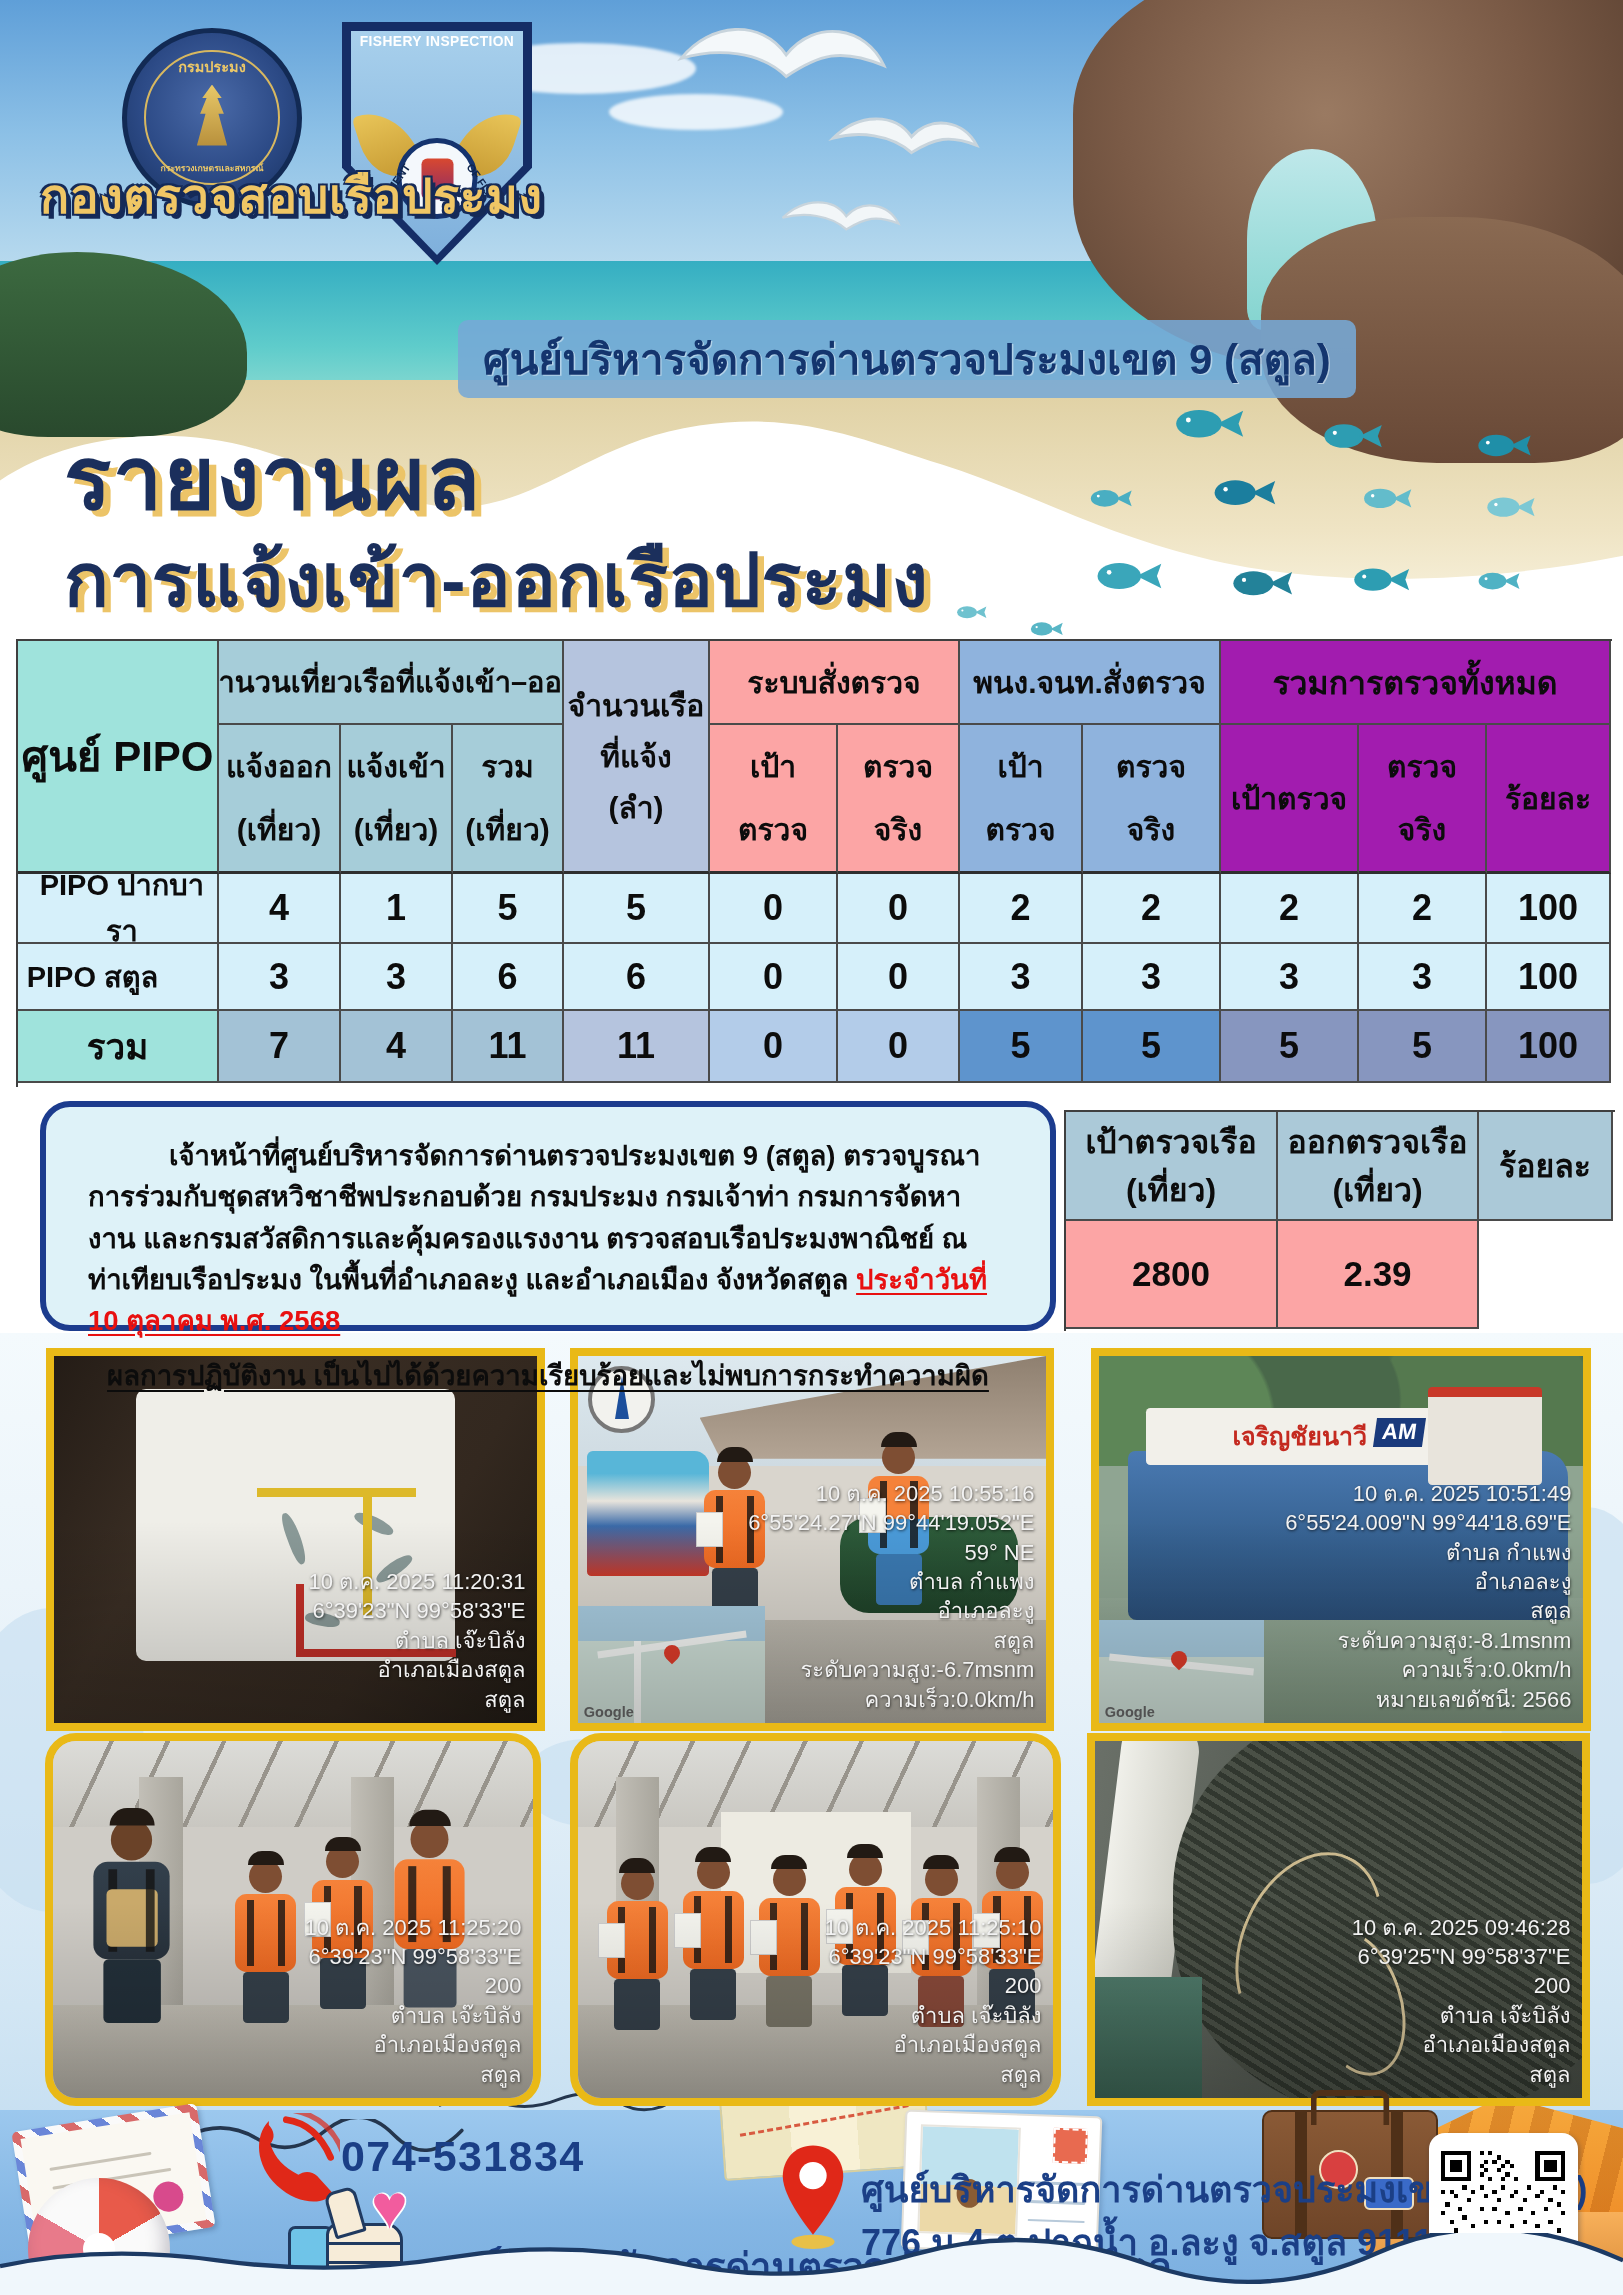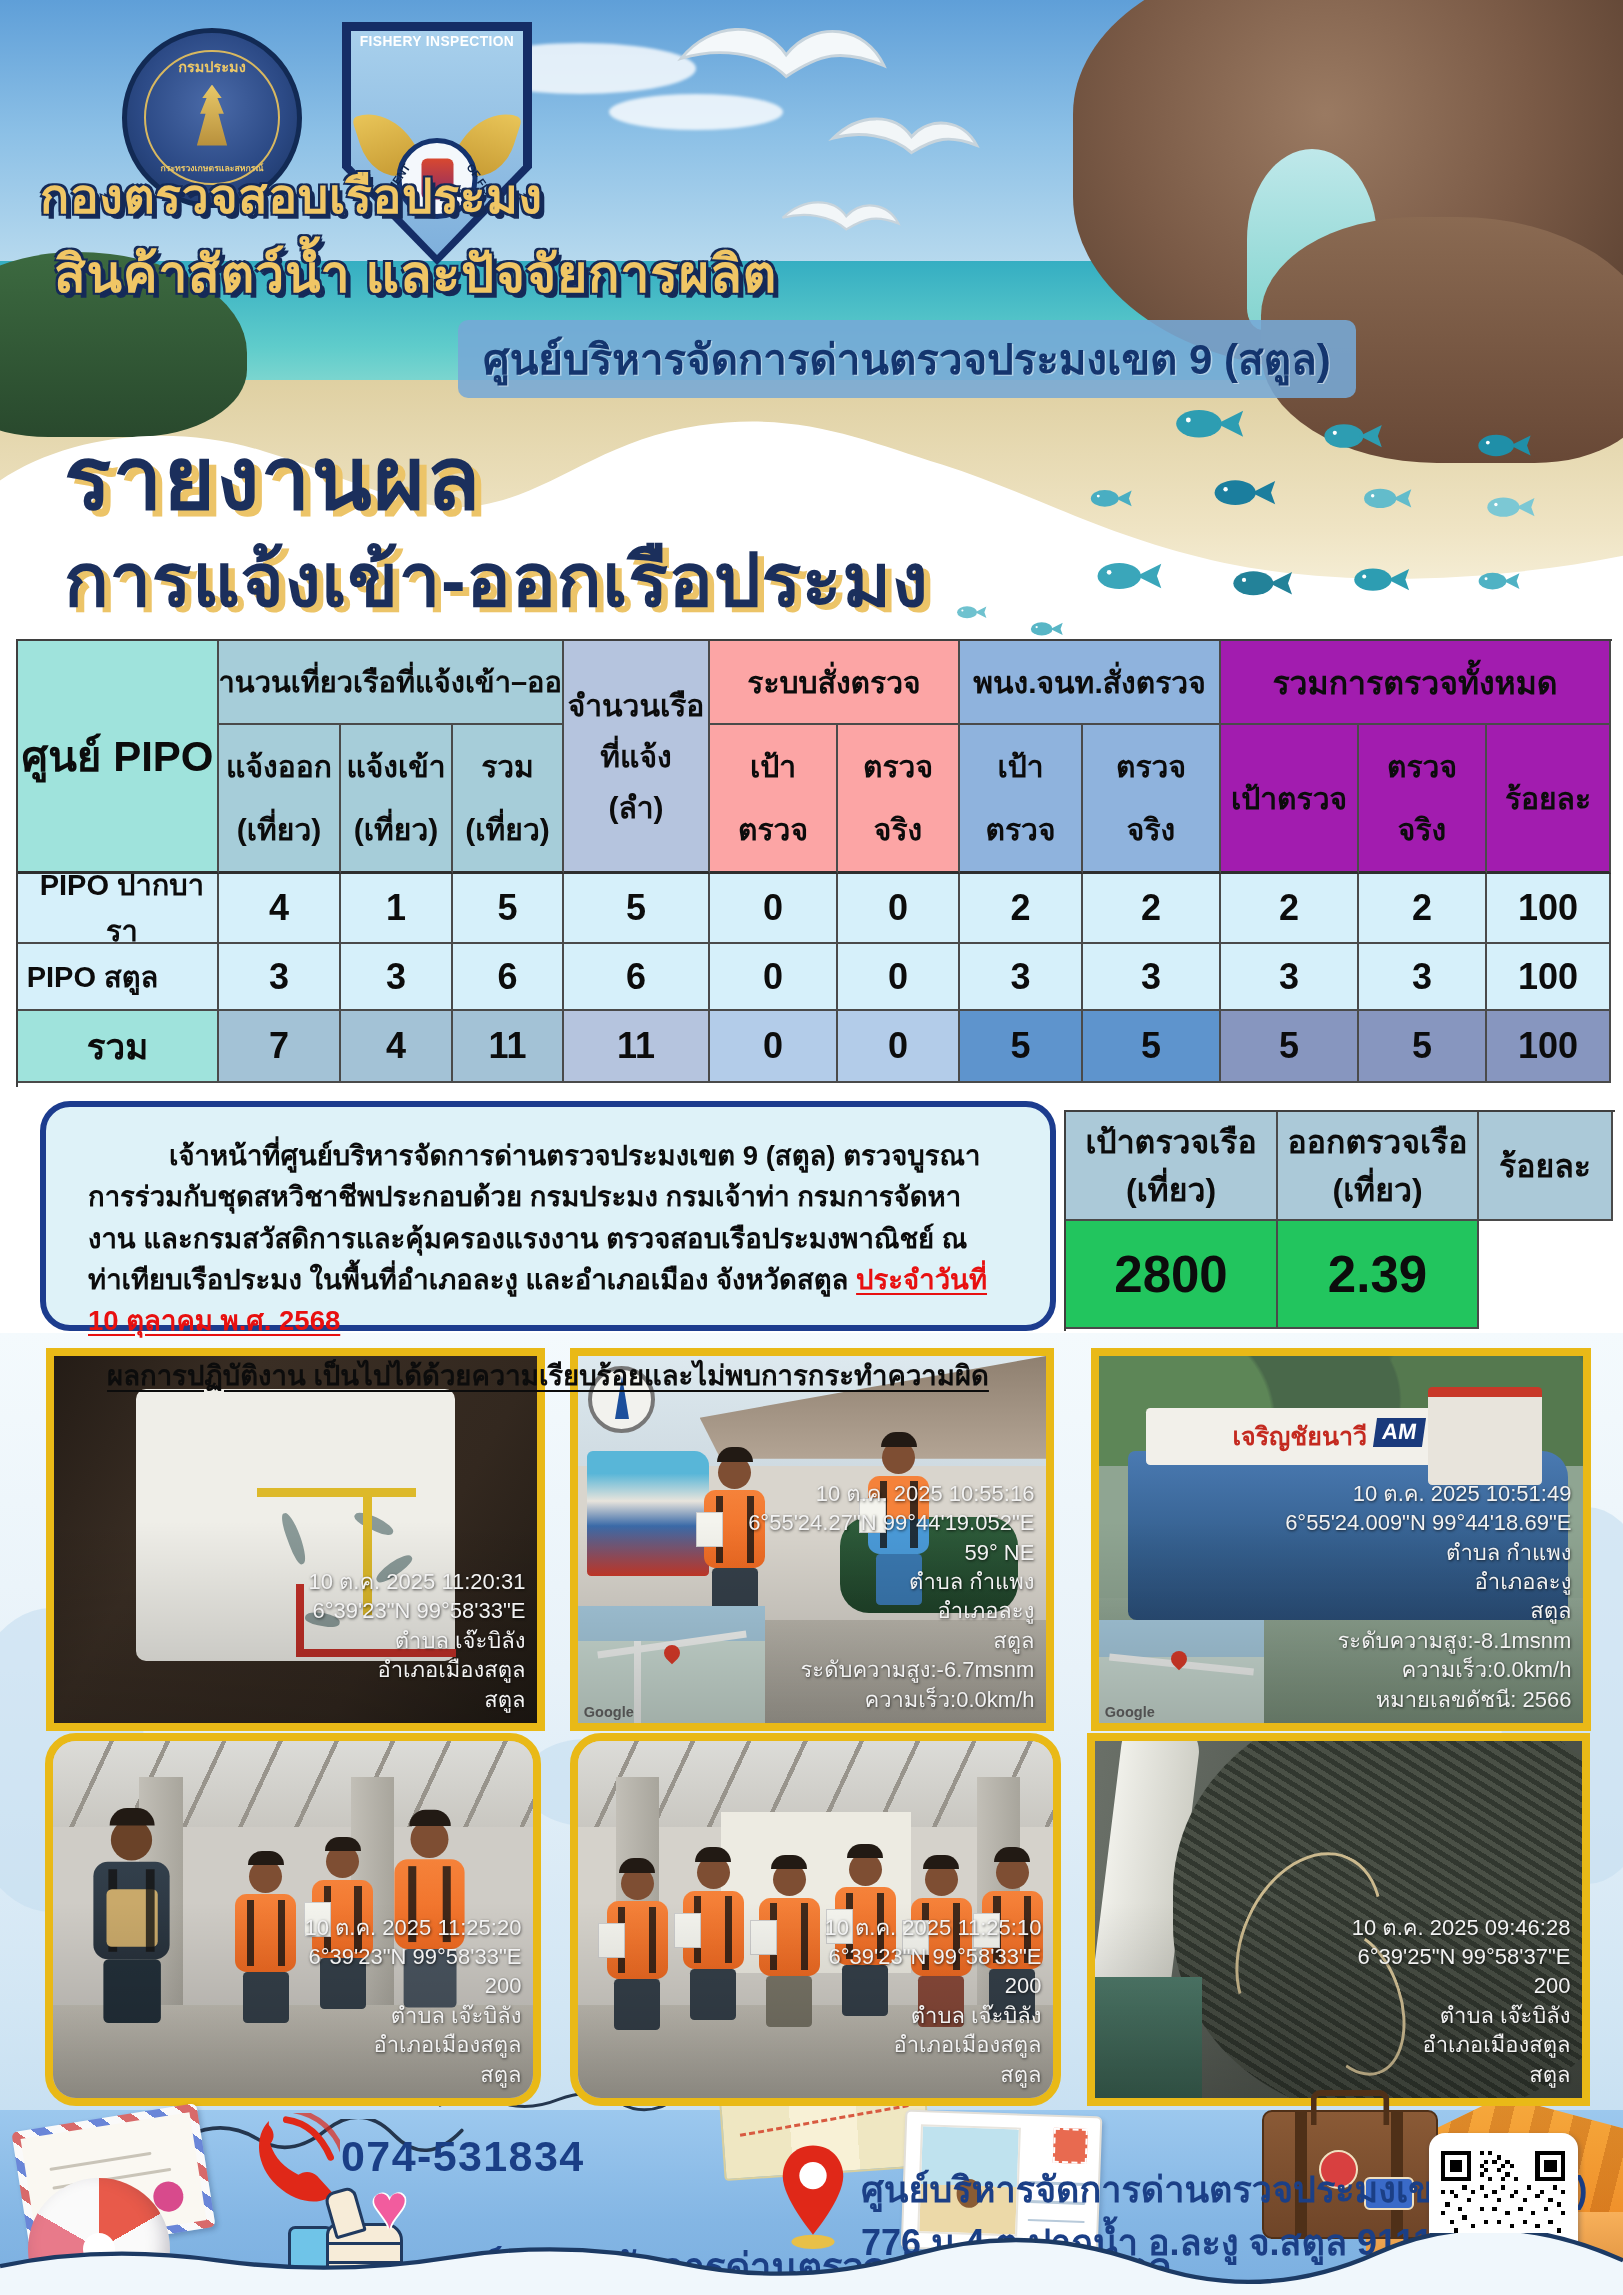--- a/index.html
+++ b/index.html
@@ -99,21 +99,21 @@
   .sbox .body{margin:12px;font-size:27.5px;font-weight:bold;color:#0c0c0c;line-height:1.5;text-indent:81px;text-align:left;}
   .sdate{color:#e81010;text-decoration:underline;text-underline-offset:4.3px;}
   .sresult{margin:7.2px 0 0 0;text-align:center;font-size:27.5px;font-weight:bold;color:#0c0c0c;
         text-decoration:underline;text-underline-offset:5px;}
   .ttable{position:absolute;left:1064px;top:1110px;width:549px;height:219px;display:grid;
      grid-template-columns:212px 201px 134px;grid-template-rows:109px 108px;
      border-left:2.2px solid #3f3f3f;border-top:2.2px solid #3f3f3f;z-index:6;}
   .ttable>div{border-right:2.2px solid #4a4a4a;border-bottom:2.2px solid #4a4a4a;display:flex;flex-direction:column;
      align-items:center;justify-content:center;font-weight:bold;color:#0c0c0c;}
   .thead{background:#abc9d8;font-size:32px;line-height:1.5;}
-  .tval{background:#22c55e;font-size:51px;}
+  .tval{background:#fca5a5;font-size:35px;}
 
   
   .photo-bg{position:absolute;left:0;top:1333px;width:1623px;height:962px;z-index:0;
      background:linear-gradient(180deg,#f4fafd 0%,#e8f2f9 35%,#d2e6f4 70%,#b7d6ee 100%);}
   .blob{position:absolute;border-radius:50%;background:#c4ddf0;opacity:.6;}
   .squig{position:absolute;z-index:2;}
 
   
   .photo{position:absolute;border:8px solid #e9b917;box-sizing:border-box;overflow:hidden;background:#9a9a94;z-index:3;}
   .stamp{position:absolute;right:11.6px;bottom:8.7px;text-align:right;color:#f2f2f2;font-size:22px;line-height:1.34;
@@ -278,21 +278,20 @@
       <div class="shield-in"></div>
       <div class="shield-top">FISHERY INSPECTION</div>
       <div class="wing l"></div>
       <div class="wing r"></div>
       <div class="shield-circ"></div>
       <div class="shield-side l">DEPARTMENT</div>
       <div class="shield-side r">OF FISHERIES</div>
     </div>
 
     <div class="hero-line1">กองตรวจสอบเรือประมง</div>
-    <div class="hero-line2">สินค้าสัตว์น้ำ และปัจจัยการผลิต</div>
     <div class="hero-line3">ศูนย์บริหารจัดการด่านตรวจประมงเขต 9 (สตูล)</div>
 
     <svg class="torn" viewBox="0 0 2240 275" preserveAspectRatio="none">
       <path d="M0,118 C90,58 230,36 365,78 C490,116 575,168 665,152 C765,134 830,62 965,42 C1105,22 1190,62 1300,96 C1430,138 1530,198 1690,232 C1865,268 2070,256 2240,222 L2240,275 L0,275 Z" fill="#ffffff"></path>
     </svg>
   </div>
 
   <div class="title1">รายงานผล</div>
   <div class="title2">การแจ้งเข้า-ออกเรือประมง</div>
 

